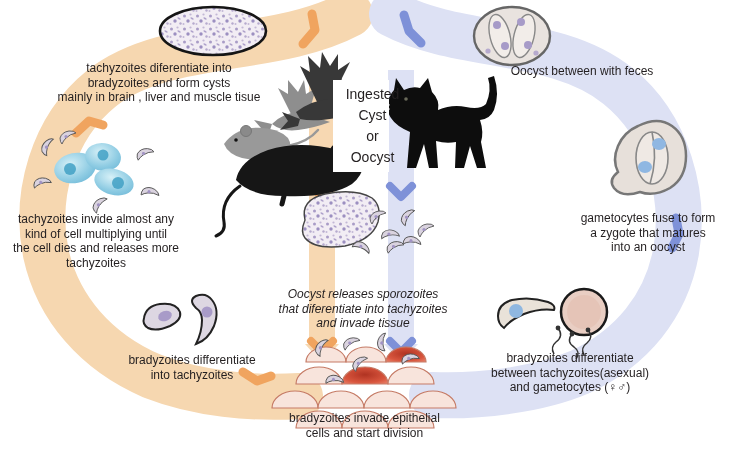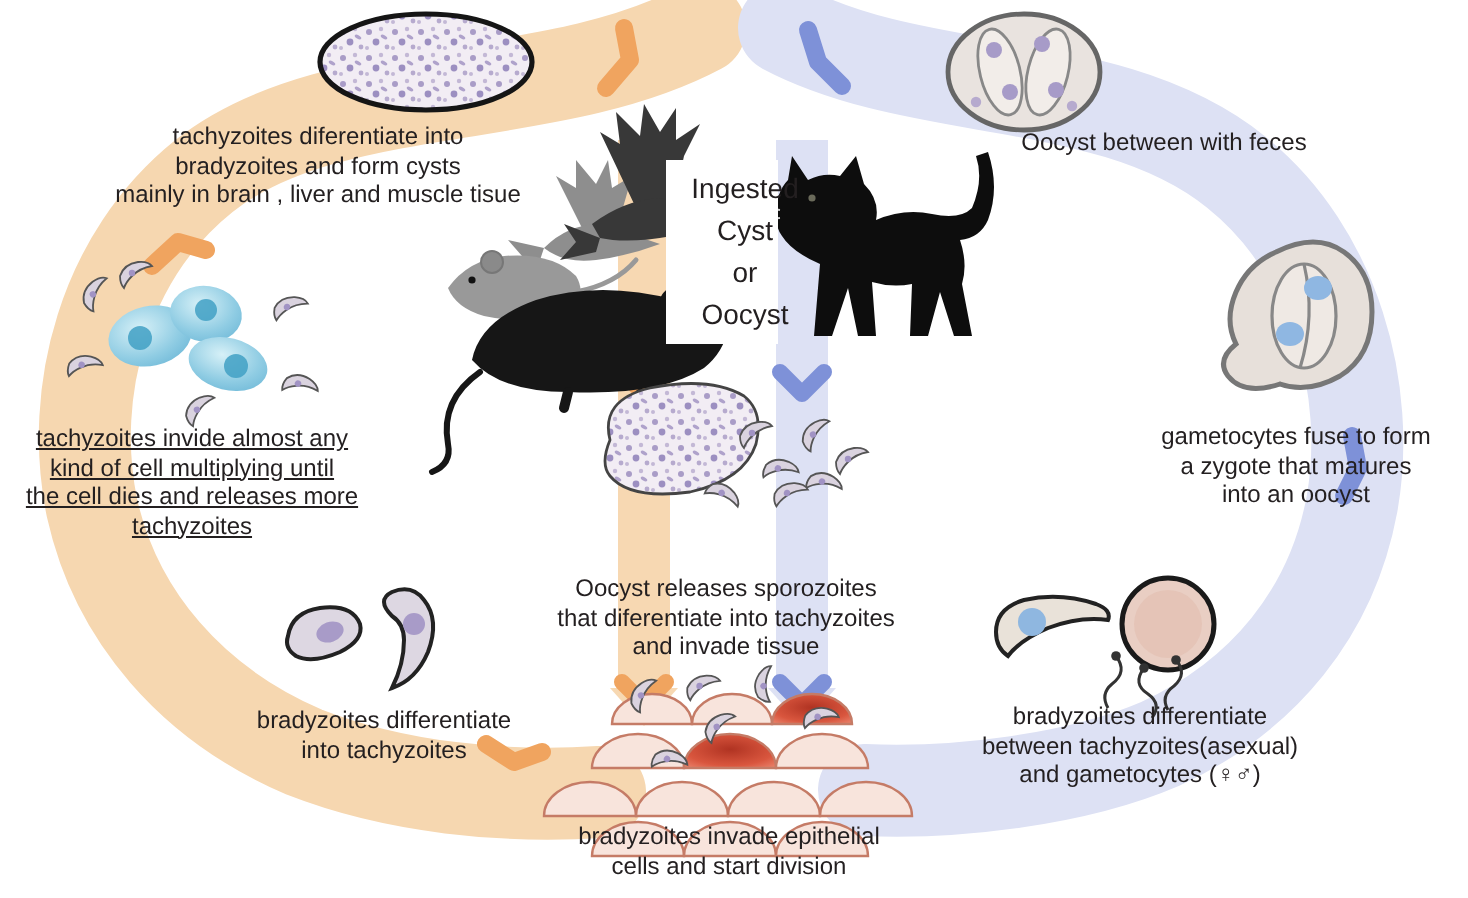--- a/index.html
+++ b/index.html
@@ -215,31 +215,31 @@
 
 <div class="lbl" style="left:492px;top:64px;width:180px;">Oocyst between with feces</div>
 
 <div class="ingest-box">
   <div class="lbl-in">Ingested
 Cyst
 or
 Oocyst</div>
 </div>
 
-<div class="lbl" style="left:0px;top:212px;width:192px;text-decoration:underline;">tachyzoites invide almost any
+<div class="lbl" style="left:0px;top:212px;width:192px;">tachyzoites invide almost any
 kind of cell multiplying until
 the cell dies and releases more
 tachyzoites</div>
 
 <div class="lbl" style="left:558px;top:211px;width:180px;">gametocytes fuse to form
 a zygote that matures
 into an oocyst</div>
 
 
-<div class="lbl" style="left:264px;top:287px;width:198px;">Oocyst releases sporozoites
+<div class="lbl" style="left:264px;top:287px;width:198px;font-style:italic;">Oocyst releases sporozoites
 that diferentiate into tachyzoites
 and invade tissue</div>
 
 <div class="lbl" style="left:102px;top:353px;width:180px;">bradyzoites differentiate
 into tachyzoites</div>
 
 <div class="lbl" style="left:468px;top:351px;width:204px;">bradyzoites differentiate
 between tachyzoites(asexual)
 and gametocytes (♀♂)</div>
 

